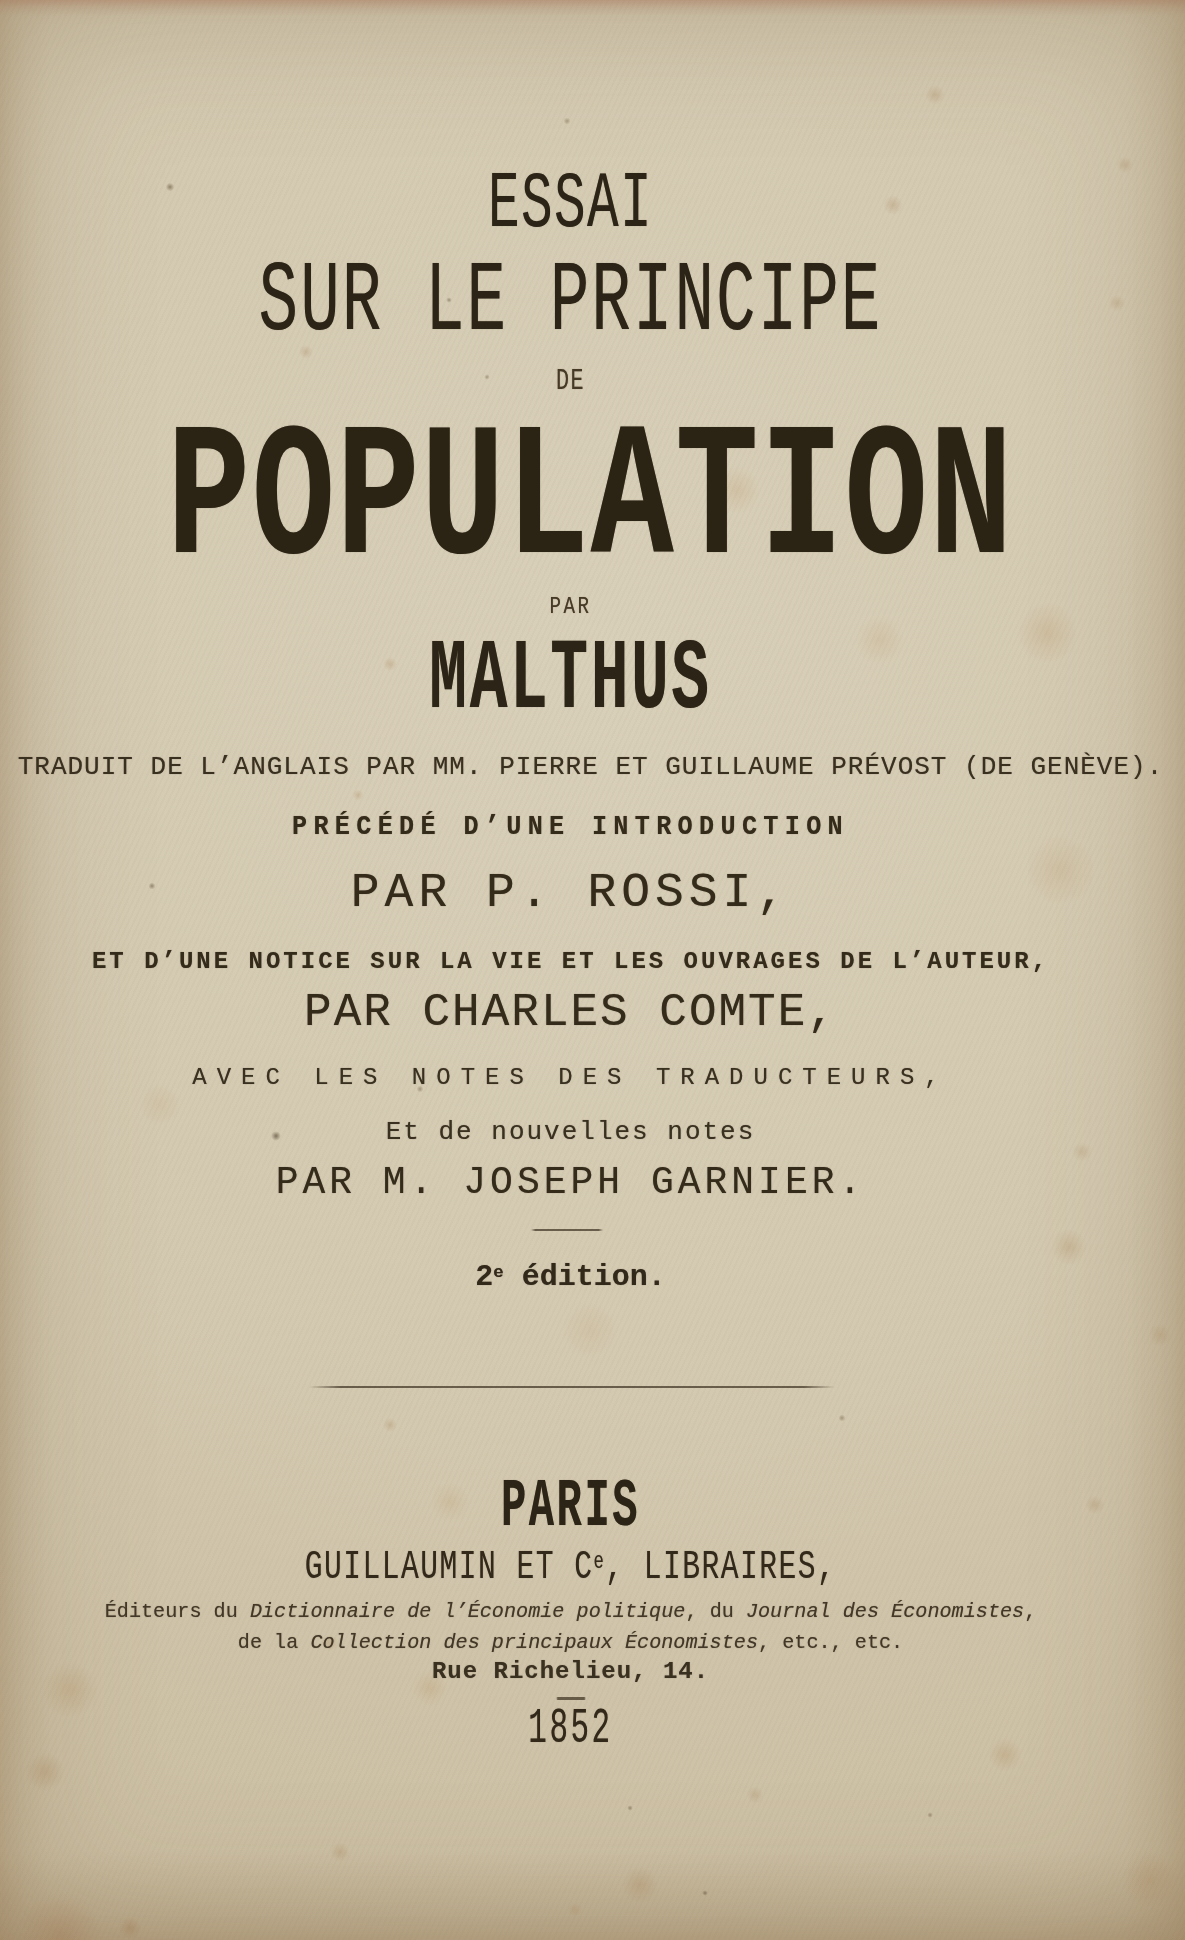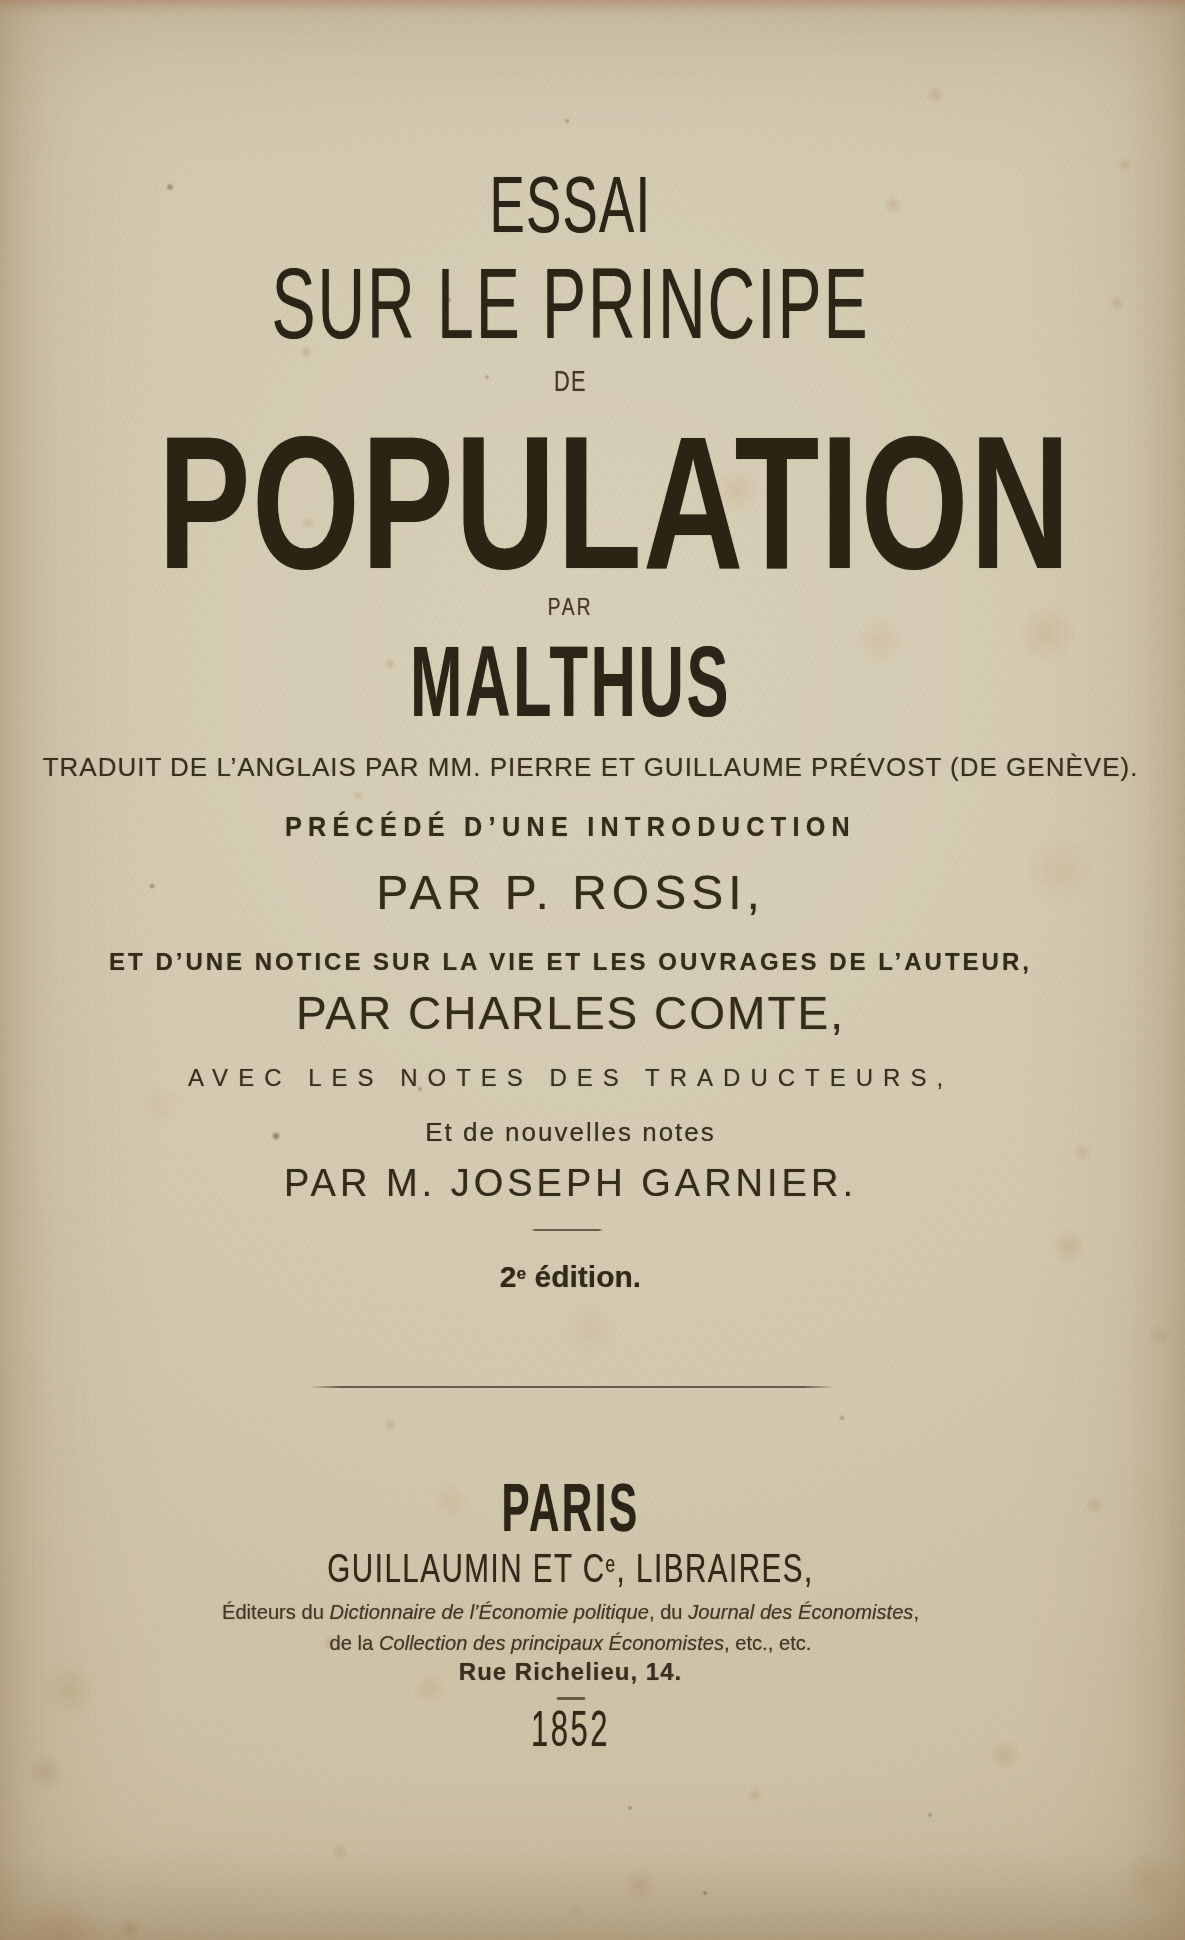--- a/index.html
+++ b/index.html
@@ -1,21 +1,21 @@
 <!DOCTYPE html>
 <html><head>
 <meta charset="utf-8">
 <style>
   html,body{margin:0;padding:0;background:#17130d;}
   .page{
     position:relative;
     width:1185px;height:1940px;
     margin:0 auto;
     overflow:hidden;
-    font-family:Liberation Sans, sans-serif;
+    font-family:Liberation Mono, monospace;
     background:
       linear-gradient(180deg, rgba(186,129,105,.45) 0px, rgba(186,129,105,.18) 7px, rgba(186,129,105,0) 16px),
       linear-gradient(0deg, rgba(140,110,72,.22) 0px, rgba(140,110,72,0) 90px),
       linear-gradient(270deg, rgba(160,130,90,.16) 0px, rgba(160,130,90,0) 60px),
       linear-gradient(90deg, rgba(160,130,90,.14) 0px, rgba(160,130,90,0) 50px),
       radial-gradient(ellipse 130% 90% at 50% 34%, #d9d0ba 0%, #d3c9b0 45%, #cabda1 78%, #bead8d 100%);
     box-shadow: inset 0 0 150px rgba(118,92,58,.32), inset 0 0 24px rgba(165,128,92,.22);
   }
   .grain{
     position:absolute;inset:0;pointer-events:none;

